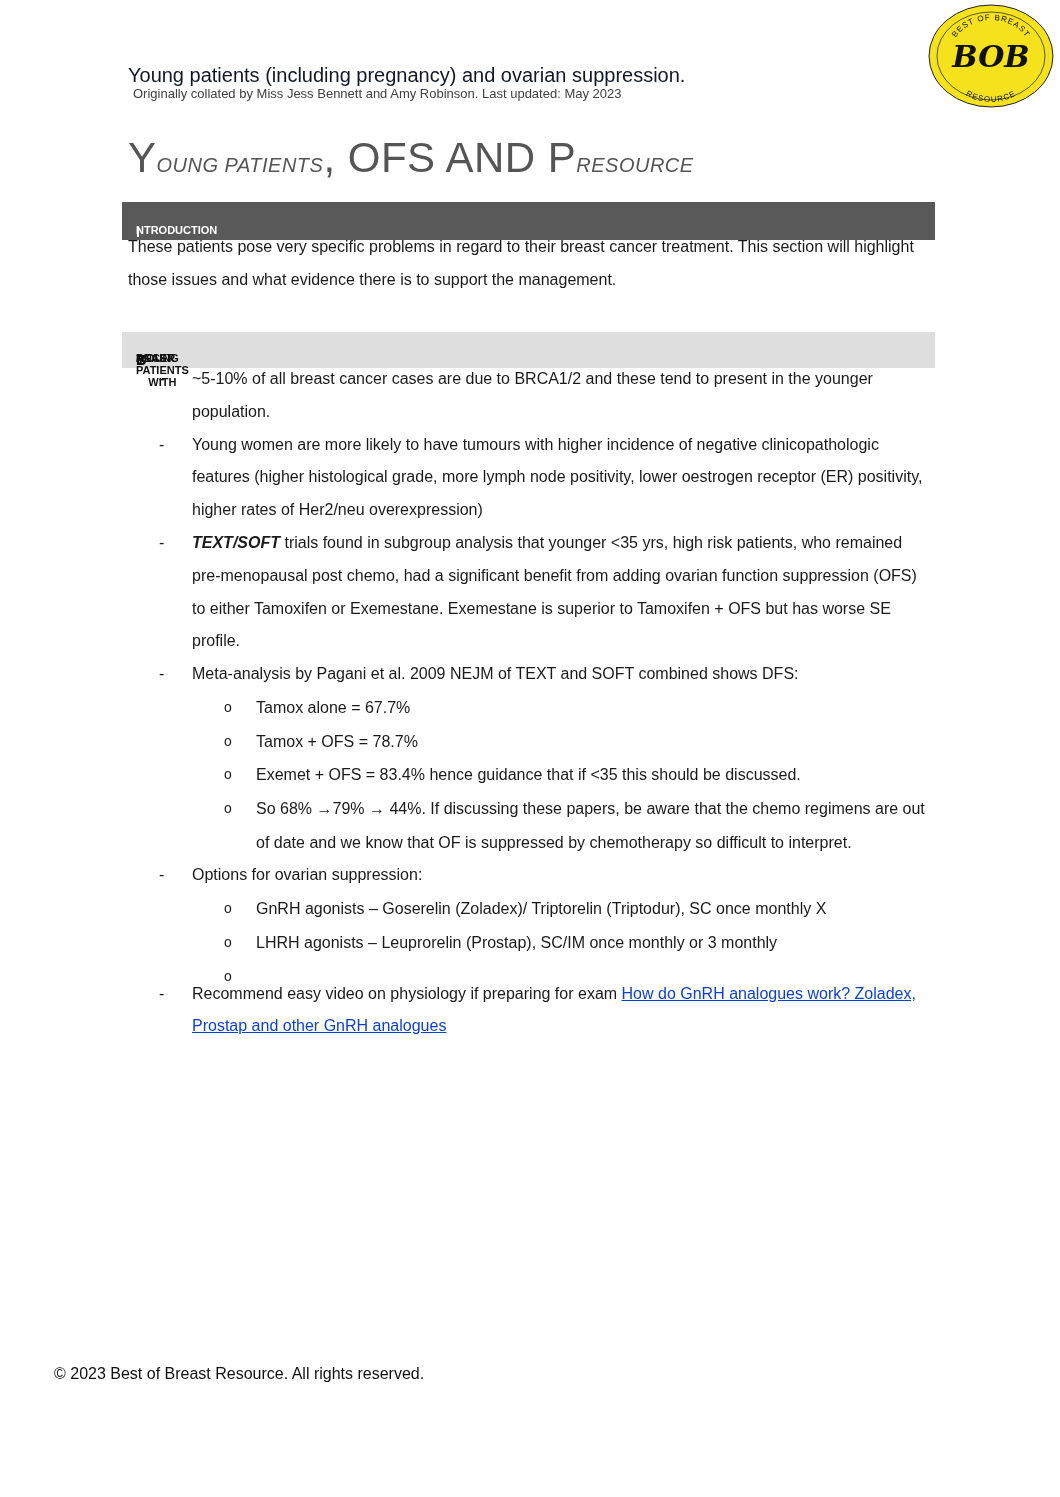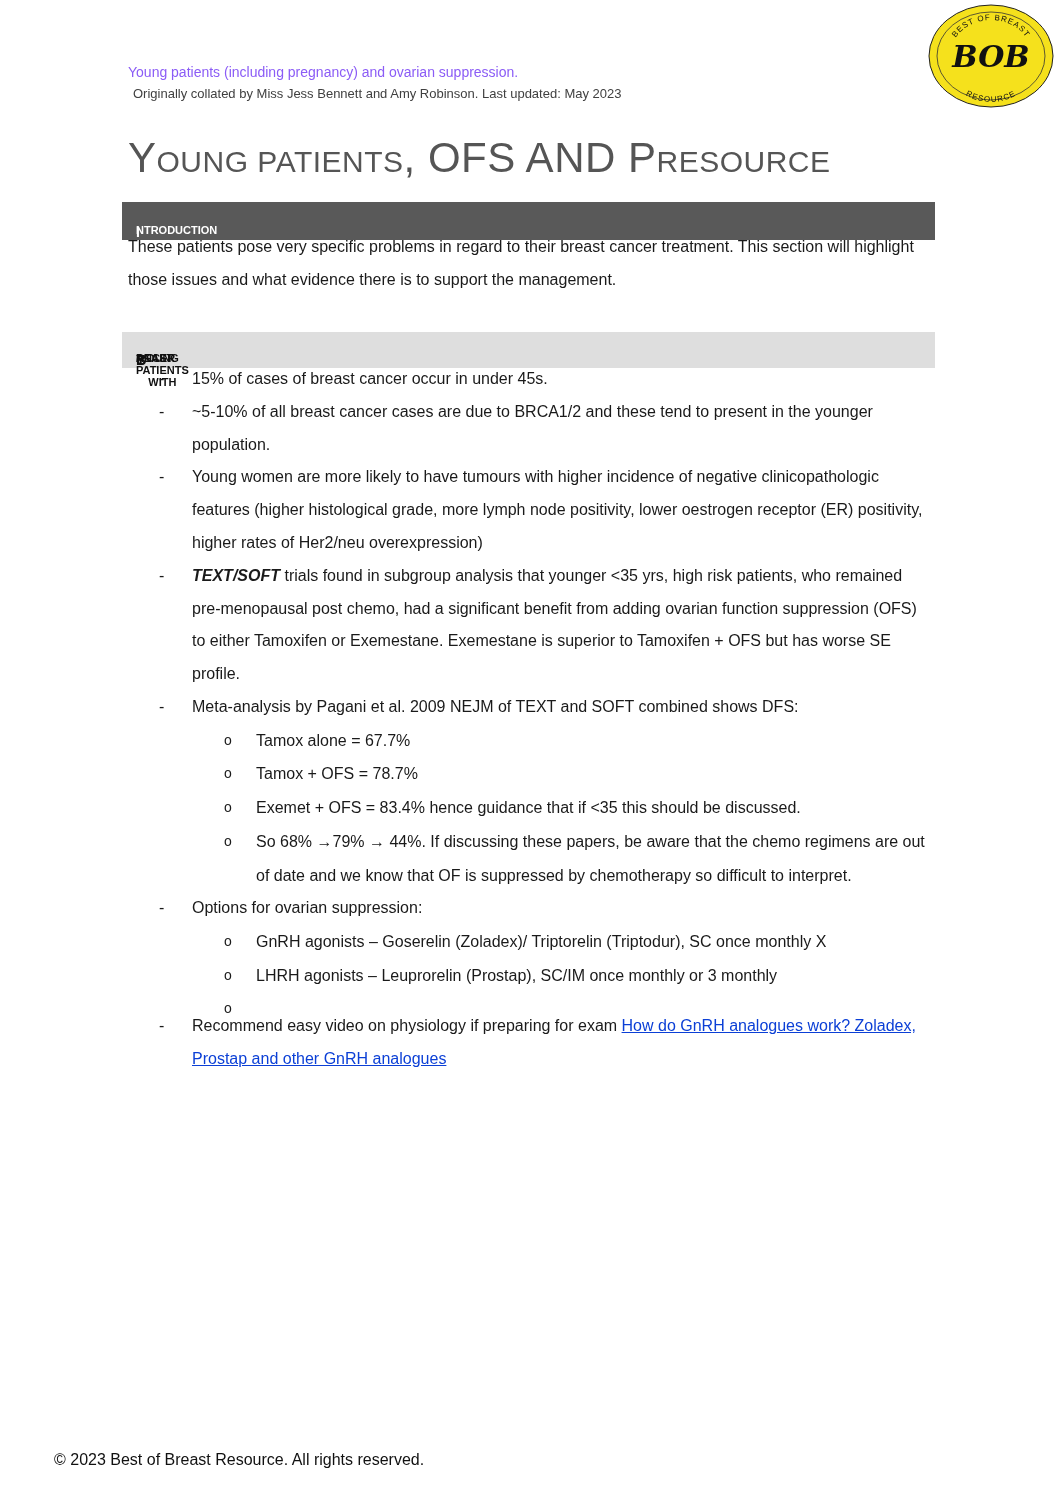--- a/index.html
+++ b/index.html
@@ -1,40 +1,40 @@
 <!DOCTYPE html>
 <html><head>
 <meta charset="utf-8">
 <style>
   html, body { margin: 0; padding: 0; background: #ffffff; }
   body { width: 1060px; height: 1497px; position: relative; overflow: hidden;
          font-family: "Liberation Sans Narrow", "Liberation Sans", sans-serif; color: #1a1a1a; }
   .logo { position: absolute; left: 928px; top: 4px; width: 126px; height: 104px; }
-  .hdr1 { position: absolute; left: 128px; top: 64px; font-size: 14px; color: #8b5cf6; white-space: nowrap; }
+  .hdr1 { position: absolute; left: 128px; top: 64px; font-size: 20px; color: #0f172a; white-space: nowrap; }
   .hdr2 { position: absolute; left: 133px; top: 86px; font-size: 13px; color: #404040; white-space: nowrap; }
   .title { position: absolute; left: 128px; top: 134px; font-size: 42px; color: #555; letter-spacing: 0.5px;
            font-weight: normal; margin: 0; white-space: nowrap; }
-  .title .sc { font-size: 30px; }
+  .title .sc { font-size: 20px; font-style: italic; }
   .bar-dark { position: absolute; left: 122px; top: 202px; width: 813px; height: 38px; background: #595959; }
   .bar-dark span { position: absolute; left: 7px; top: 11px; color: #fff; font-weight: bold; font-size: 14px; }
   .bar-dark .sm, .bar-light .sm { font-size: 11px; text-align: center; }
   .intro { position: absolute; left: 128px; top: 230px; width: 810px; font-size: 16px; line-height: 33px; margin: 0; }
   .bar-light { position: absolute; left: 122px; top: 332px; width: 813px; height: 36px; background: #dedede; }
   .bar-light span { position: absolute; left: 7px; top: 10px; color: #111; font-weight: bold; font-size: 14px; }
   .list { position: absolute; left: 0; top: 363px; width: 1060px; }
   .li { position: relative; font-size: 16px; line-height: 32.8px; }
   .li .dash { position: absolute; left: 159px; top: 0; }
   .li .txt { margin-left: 192px; width: 740px; display: block; }
   .sub { position: relative; font-size: 16px; line-height: 33.7px; }
   .sub .circ { position: absolute; left: 224px; top: 0; font-size: 14px; }
   .sub .txt { margin-left: 256px; width: 680px; display: block; }
   .gap { height: 18px; }
   b { font-weight: bold; font-style: italic; }
   a { color: #0b3fd6; text-decoration: underline; }
-  .footer { position: absolute; left: 54px; top: 1451px; font-family: "Liberation Sans", sans-serif; font-size: 16px; color: #111; }
+  .footer { position: absolute; left: 54px; top: 1365px; font-family: "Liberation Sans", sans-serif; font-size: 16px; color: #111; }
 </style>
 </head>
 <body>
 
 <div class="logo">
   <svg width="126" height="104" viewBox="0 0 126 104">
     <defs>
       <path id="arcTop" d="M 22 52 A 41 36 0 0 1 104 52" fill="none"></path>
       <path id="arcBot" d="M 18 58 A 45 40 0 0 0 108 58" fill="none"></path>
     </defs>
@@ -70,21 +70,20 @@
       <span>B</span>
       <span class="sm">REAST </span>
       <span>C</span>
       <span class="sm">ANCER</span>
     </span>
 </div>
 
 <div class="list">
   <div class="li">
     <span class="dash">-</span>
-    <span class="txt">15% of cases of breast cancer occur in under 45s.</span>
   </div>
   <div class="li">
     <span class="dash">-</span>
     <span class="txt">~5-10% of all breast cancer cases are due to BRCA1/2 and these tend to present in the younger population.</span>
   </div>
   <div class="li">
     <span class="dash">-</span>
     <span class="txt">Young women are more likely to have tumours with higher incidence of negative clinicopathologic features (higher histological grade, more lymph node positivity, lower oestrogen receptor (ER) positivity, higher rates of Her2/neu overexpression)</span>
   </div>
   <div class="li">

